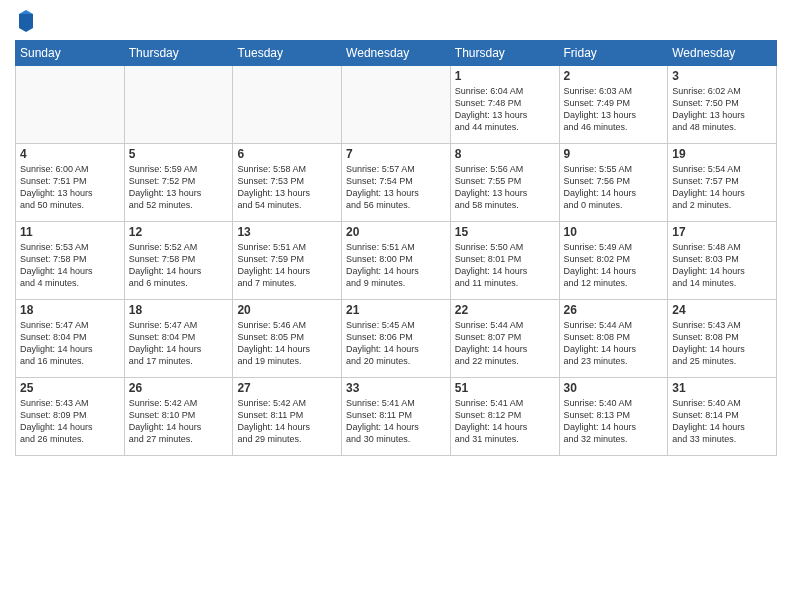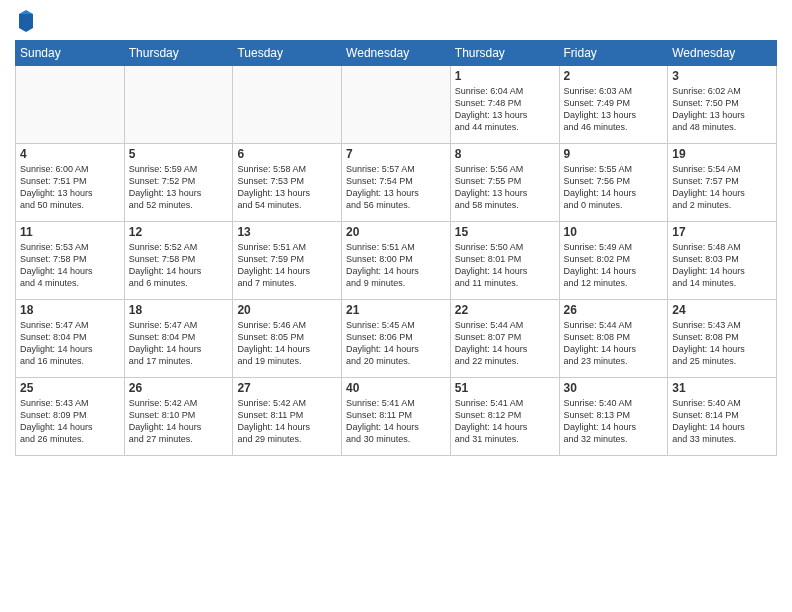--- a/index.html
+++ b/index.html
@@ -239,21 +239,21 @@
           </td>
           <td>
             <span class="day-num">26</span>
             <div class="day-info">Sunrise: 5:42 AM<br>Sunset: 8:10 PM<br>Daylight: 14 hours<br>and 27 minutes.</div>
           </td>
           <td>
             <span class="day-num">27</span>
             <div class="day-info">Sunrise: 5:42 AM<br>Sunset: 8:11 PM<br>Daylight: 14 hours<br>and 29 minutes.</div>
           </td>
           <td>
-            <span class="day-num">40</span>
+            <span class="day-num">33</span>
             <div class="day-info">Sunrise: 5:41 AM<br>Sunset: 8:11 PM<br>Daylight: 14 hours<br>and 30 minutes.</div>
           </td>
           <td>
             <span class="day-num">51</span>
             <div class="day-info">Sunrise: 5:41 AM<br>Sunset: 8:12 PM<br>Daylight: 14 hours<br>and 31 minutes.</div>
           </td>
           <td>
             <span class="day-num">30</span>
             <div class="day-info">Sunrise: 5:40 AM<br>Sunset: 8:13 PM<br>Daylight: 14 hours<br>and 32 minutes.</div>
           </td>

